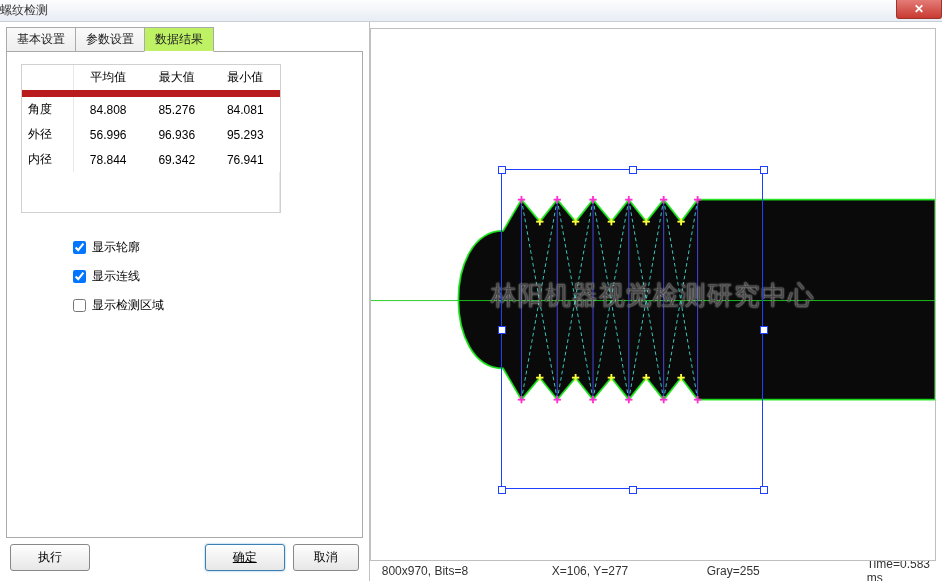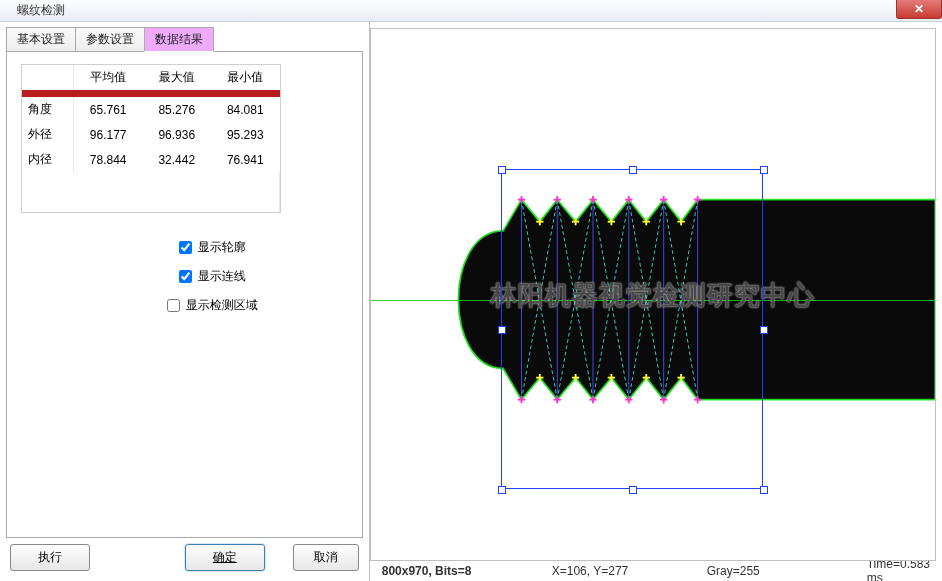--- a/index.html
+++ b/index.html
@@ -1,50 +1,50 @@
 <!DOCTYPE html>
 <html><head>
 <meta charset="utf-8">
 <style>
 *{box-sizing:border-box;margin:0;padding:0;font-family:"Microsoft YaHei",SimSun,Arial,sans-serif;font-size:12px;}
 body{width:942px;height:581px;background:#fff;overflow:hidden;position:relative;}
-.titlebar{height:22px;background:linear-gradient(#fdfdfe,#e8edf4);border-bottom:1px solid #c9cfd8;display:flex;align-items:center;padding:0 17px;position:relative;}
+.titlebar{height:22px;background:linear-gradient(#fdfdfe,#e8edf4);border-bottom:1px solid #c9cfd8;display:flex;align-items:center;padding:0 0;position:relative;}
 .titlebar .title{color:#333;}
 .close-btn{position:absolute;right:0;top:-1px;width:46px;height:20px;background:linear-gradient(#e57f7b,#c83b32);border:1px solid #9c342d;border-top:none;border-radius:0 0 3px 3px;display:flex;align-items:center;justify-content:center;color:#fff;font-weight:bold;font-size:13px;cursor:pointer;}
 .body{display:flex;height:calc(100% - 22px);}
 .left-panel{width:372px;border-right:1px solid #c0c0c0;display:flex;flex-direction:column;padding:4px 0 4px 0;}
 .tabs{display:flex;position:relative;top:1px;z-index:2;margin-left:6px;}
 .tab{padding:3px 10px;border:1px solid #aaa;background:linear-gradient(#fafafa,#eee);margin-right:-1px;cursor:pointer;color:#222;}
-.tab.active{background:#f0abfc;border-bottom:1px solid #fff;}
+.tab.active{background:#bef264;border-bottom:1px solid #fff;}
 .tab-content{flex:1;border:1px solid #aaa;margin:0 6px;padding:12px 10px;background:#fff;}
 .result-table{border:1px solid #d0d0d0;width:260px;margin-left:4px;}
 .result-table table{width:100%;border-collapse:collapse;}
 .result-table th,.result-table td{padding:4px 6px;text-align:center;font-weight:normal;}
 .result-table th{border-bottom:7px solid #b91c1c;}
 .result-table td:first-child,.result-table th:first-child{text-align:left;border-right:1px solid #e8e8e8;}
 .result-table .spacer td{height:40px;}
 .check-list{margin:26px 0 0 56px;}
-.check-row{display:flex;align-items:center;margin-bottom:12px;cursor:pointer;justify-content:center;}
+.check-row{display:flex;align-items:center;margin-bottom:12px;cursor:pointer;}
 .check-row input{margin-right:6px;}
-.button-row{display:flex;gap:28px;padding:6px 10px 6px 10px;align-items:center;}
+.button-row{display:flex;gap:8px;padding:6px 10px 6px 10px;align-items:center;}
 .btn{padding:4px 0;border:1px solid #888;background:linear-gradient(#fefefe,#e7e7e7);border-radius:3px;cursor:pointer;text-align:center;}
 .btn.exec{width:80px;}
 .btn.ok{width:80px;margin-left:auto;border-color:#3c7fb1;box-shadow:0 0 2px #6fa9d6;text-decoration:underline;}
 .btn.cancel{width:66px;}
 .right-panel{flex:1;display:flex;flex-direction:column;}
 .image-area{flex:1;position:relative;background:#fff;border:1px solid #bfbfbf;margin:6px 6px 0 0;overflow:hidden;}
 .statusbar{height:20px;display:flex;align-items:center;font-size:11px;padding:0 6px;color:#333;}
 .statusbar>div{border-left:0px solid #ccc;padding:0 6px;}
-.sb-dim{width:170px;font-weight:bold;}
+.sb-dim{width:170px;}
 .sb-xy{width:155px;}
 .sb-gray{width:160px;}
 .sb-time{flex:1;}
 
 .canvas{position:absolute;inset:0;}
-.watermark{position:absolute;left:50%;top:50%;transform:translate(-50%,-50%);font-size:26px;color:#4f4f4f;font-weight:bold;opacity:.9;white-space:nowrap;letter-spacing:1px;text-shadow:0 0 2px #fff;}
+.watermark{position:absolute;left:50%;top:50%;transform:translate(-50%,-50%);font-size:26px;color:#4f4f4f;font-weight:normal;opacity:.9;white-space:nowrap;letter-spacing:1px;text-shadow:0 0 2px #fff;}
 .roi{position:absolute;border:1px solid #2040ff;}
 .handle{position:absolute;width:8px;height:8px;border:1px solid #2040ff;background:#fff;}
 </style>
 </head>
 <body>
 
 <div class="titlebar">
   <span class="title">螺纹检测</span>
   <div class="close-btn">
       <span>✕</span>
@@ -65,34 +65,34 @@
               <tr>
             <th></th>
             <th>平均值</th>
             <th>最大值</th>
             <th>最小值</th>
           </tr>
             </thead>
           <tbody id="tbody">
               <tr>
                 <td>角度</td>
-                <td>65.761</td>
+                <td>84.808</td>
                 <td>85.276</td>
                 <td>84.081</td>
               </tr>
               <tr>
                 <td>外径</td>
-                <td>96.177</td>
+                <td>56.996</td>
                 <td>96.936</td>
                 <td>95.293</td>
               </tr>
               <tr>
                 <td>内径</td>
                 <td>78.844</td>
-                <td>32.442</td>
+                <td>69.342</td>
                 <td>76.941</td>
               </tr>
               <tr class="spacer">
                 <td colspan="4"></td>
               </tr>
             </tbody>
         </table>
       </div>
       <div class="check-list" id="checks">
           <label class="check-row">

